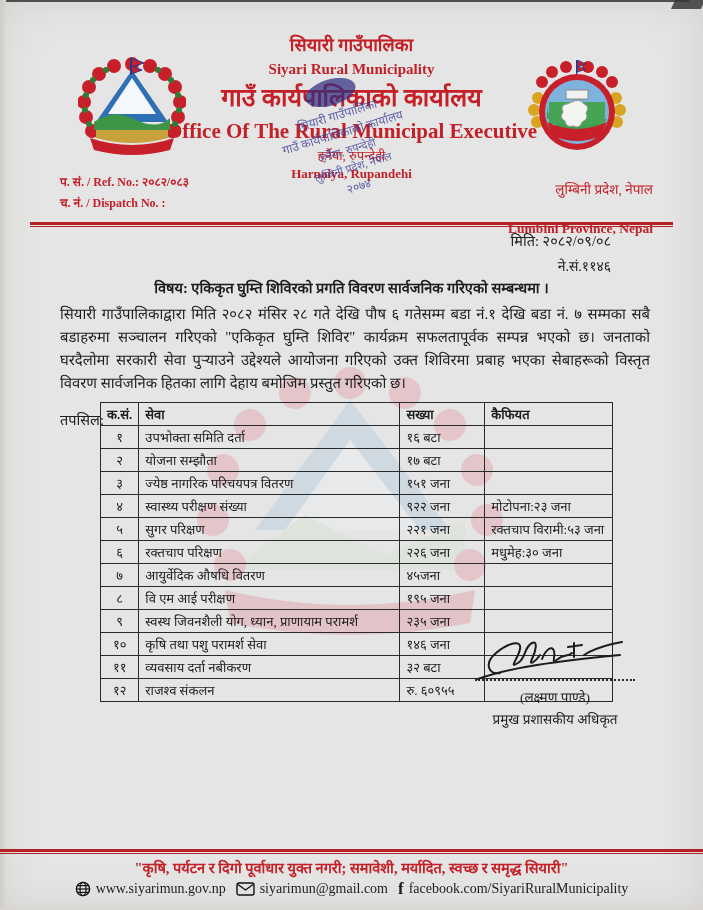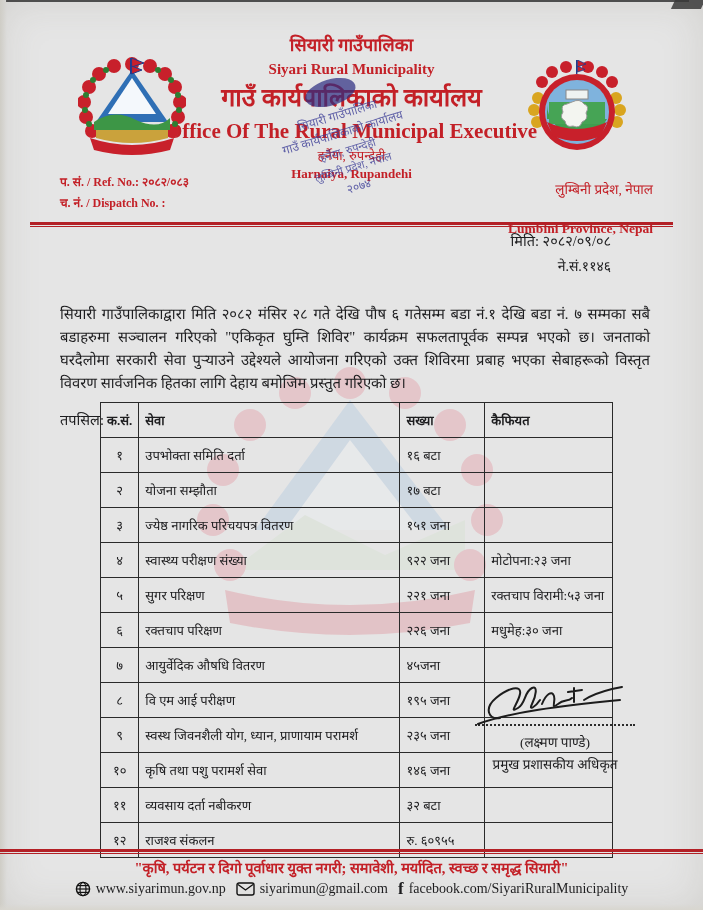--- a/index.html
+++ b/index.html
@@ -50,29 +50,29 @@
   #subject { position:absolute; top:277px; left:0; width:100%; text-align:center; font-size:14.5px; font-weight:bold; }
 
   #body-par { position:absolute; top:303px; left:60px; width:590px; font-size:14.8px; line-height:23px; text-align:justify; }
   #tapasil  { position:absolute; top:377px; left:60px; font-size:14.5px;margin-top:32px; }
 
   
   #watermark { position:absolute; top:355px; left:185px; width:330px; height:290px; opacity:.30; pointer-events:none; }
 
   
   #svc-table { position:absolute; top:402px; left:100px; width:513px; border-collapse:collapse; font-size:13px; background:transparent; }
-  #svc-table th, #svc-table td { border:1.4px solid #2a2a2a; padding:8px 6px; height:19px; text-align:left; font-weight:normal; vertical-align:middle;margin-left:44px; }
+  #svc-table th, #svc-table td { border:1.4px solid #2a2a2a; padding:2px 6px; height:19px; text-align:left; font-weight:normal; vertical-align:middle;margin-left:44px; }
   #svc-table th { font-weight:bold; height:21px; }
   #svc-table .c-sn  { width:38px; text-align:center; }
   #svc-table .c-svc { width:262px; }
   #svc-table .c-cnt { width:85px; }
   #svc-table .c-rem { width:128px; }
 
   
-  #sig-block { position:absolute; top:678px; left:455px; width:200px; text-align:center; }
+  #sig-block { position:absolute; top:633px; left:455px; width:200px; text-align:center; }
   #sig-img { display:block; margin:0 auto -6px auto; }
   #sig-dots { width:160px; margin:0 auto; border-bottom:2.5px dotted #2b2b2b; height:2px; }
   #sig-name  { font-size:13.5px; margin-top:7px; }
   #sig-title { font-size:13.5px; margin-top:4px; }
 
   
   #slogan { position:absolute; top:857px; left:0; width:100%; text-align:center; font-size:14.5px; font-weight:bold; }
   #contact { position:absolute; top:879px; left:0; width:100%; display:flex; justify-content:center; align-items:center; gap:10px; font-size:14px; font-family:"Liberation Serif",serif; }
   #contact .grp { display:flex; align-items:center; gap:5px; }
   .ficon { font-weight:bold; font-size:17px; font-family:"Liberation Serif",serif; }
@@ -203,20 +203,21 @@
   <div id="prov-block" class="red">
     <div class="np">लुम्बिनी प्रदेश, नेपाल</div>
     <div class="en">Lumbini Province, Nepal</div>
   </div>
 
   <div id="line-top" class="redline"></div>
 
   <div id="date-line">मिति: २०८२/०९/०८</div>
   <div id="serial-line">ने.सं.११४६</div>
 
+  <div id="subject">विषय: एकिकृत घुम्ति शिविरको प्रगति विवरण सार्वजनिक गरिएको सम्बन्धमा ।</div>
 
   <div id="body-par">सियारी गाउँपालिकाद्वारा मिति २०८२ मंसिर २८ गते देखि पौष ६ गतेसम्म बडा नं.१ देखि बडा नं. ७ सम्मका सबै बडाहरुमा सञ्चालन गरिएको "एकिकृत घुम्ति शिविर" कार्यक्रम सफलतापूर्वक सम्पन्न भएको छ। जनताको घरदैलोमा सरकारी सेवा पुऱ्याउने उद्देश्यले आयोजना गरिएको उक्त शिविरमा प्रबाह भएका सेबाहरूको विस्तृत विवरण सार्वजनिक हितका लागि देहाय बमोजिम प्रस्तुत गरिएको छ।</div>
   <div id="tapasil">तपसिल:</div>
 
   <table id="svc-table">
     <thead>
         <tr>
           <th class="c-sn">क.सं.</th>
           <th class="c-svc">सेवा</th>
           <th class="c-cnt">सख्या</th>

